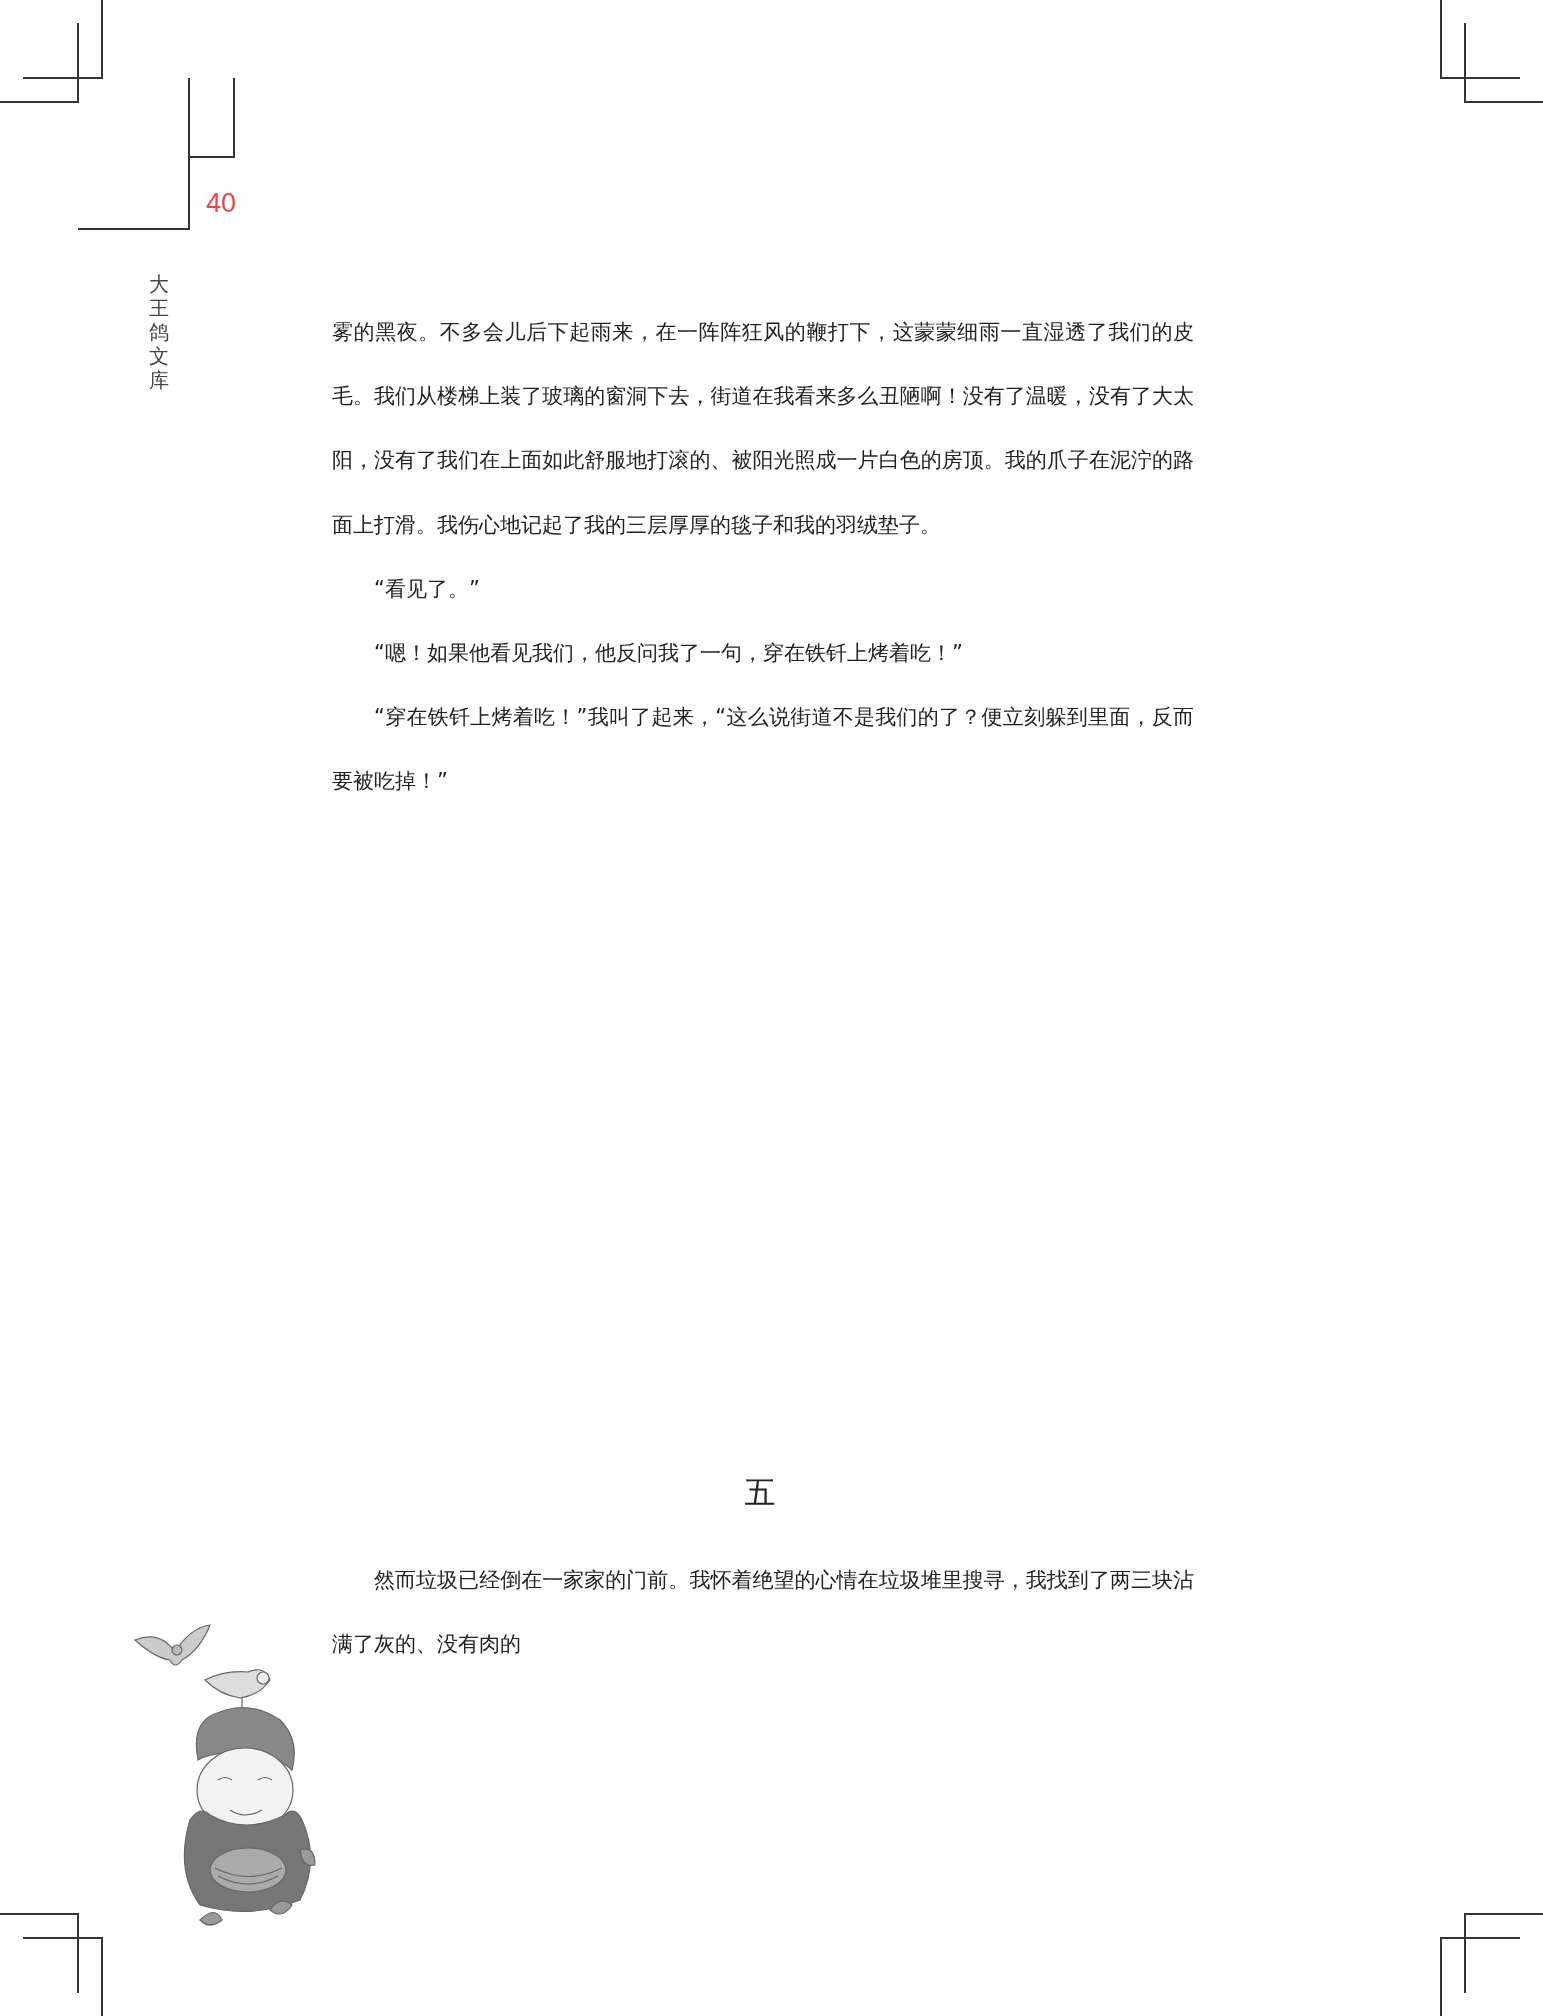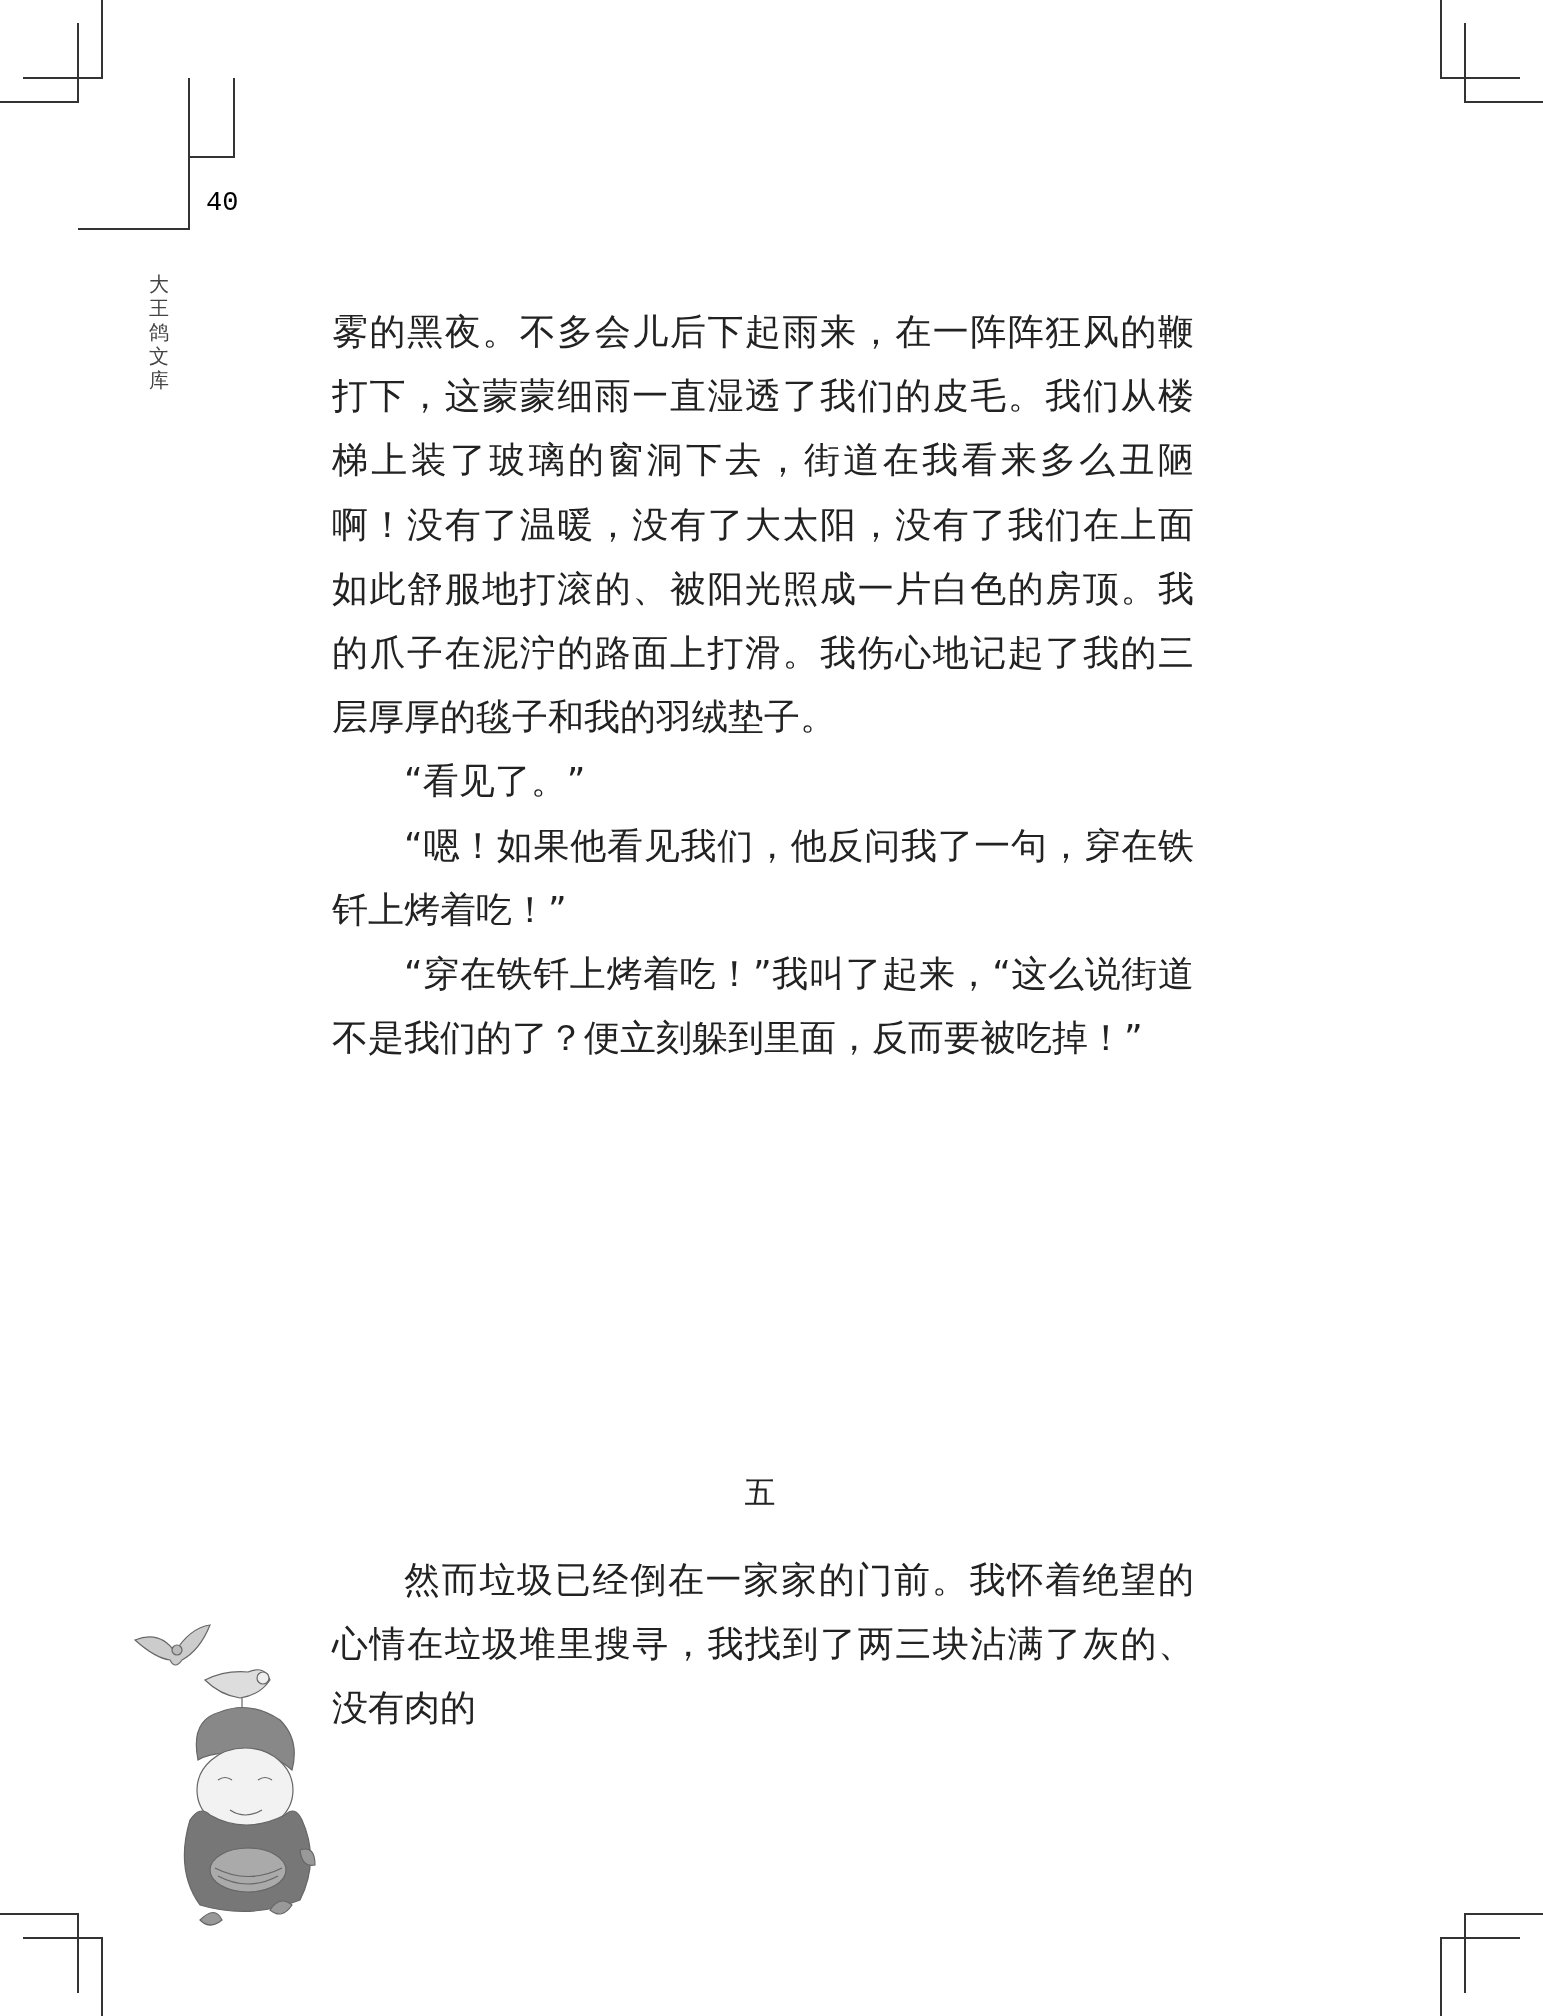--- a/index.html
+++ b/index.html
@@ -1,26 +1,26 @@
 <!DOCTYPE html>
 <html><head>
 <meta charset="utf-8">
 <style>
   html, body { margin: 0; padding: 0; background: #ffffff; }
   body { width: 1543px; height: 2016px; position: relative; overflow: hidden;
          font-family: "DejaVu Sans", "Liberation Sans", sans-serif; color: #222; }
   .ln { position: absolute; background: #333; }
   .h { height: 2px; }
   .v { width: 2px; }
-  .pageno { position: absolute; left: 206px; top: 188px; font-family: Liberation Mono, monospace;
-            font-size: 27px; color: #000000; }
+  .pageno { position: absolute; left: 206px; top: 188px; font-family: Liberation Sans, sans-serif;
+            font-size: 27px; color: #ef4444; }
   .series { position: absolute; left: 147px; top: 272px; width: 24px; font-size: 20px; line-height: 24px;
             color: #444; text-align: center; }
   .series span { display: block; }
-  .body-text { position: absolute; left: 332px; top: 300px; width: 862px; font-size: 36px;
+  .body-text { position: absolute; left: 332px; top: 300px; width: 862px; font-size: 21px;
                line-height: 64.2px; color: #222; }
   .body-text p { margin: 0; text-align: justify; text-align-last: left; }
   .body-text p.ind { text-indent: 2em; }
   .section { position: absolute; left: 0; width: 1520px; top: 1472px; text-align: center;
              font-size: 31px; color: #222; }
   .body2 { top: 1548px; }
   .illus { position: absolute; left: 130px; top: 1620px; width: 230px; height: 320px; }
 </style>
 </head>
 <body>

